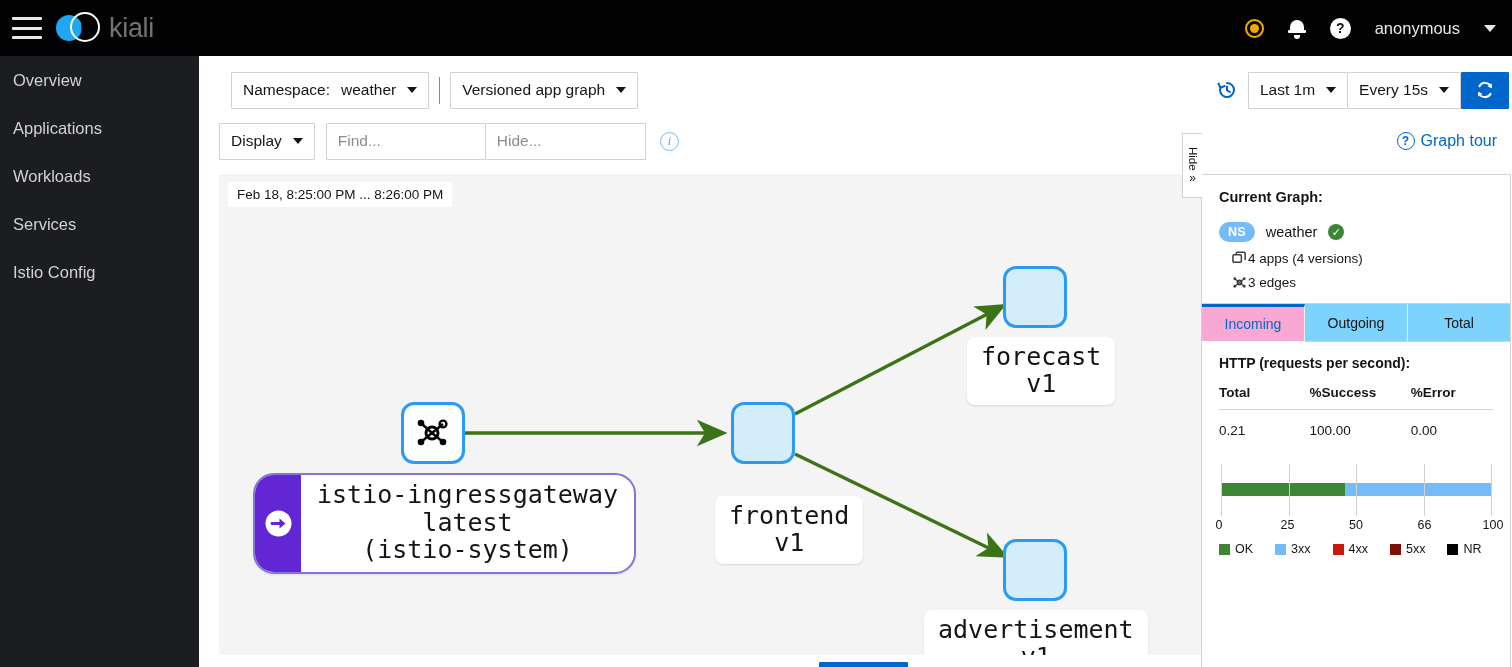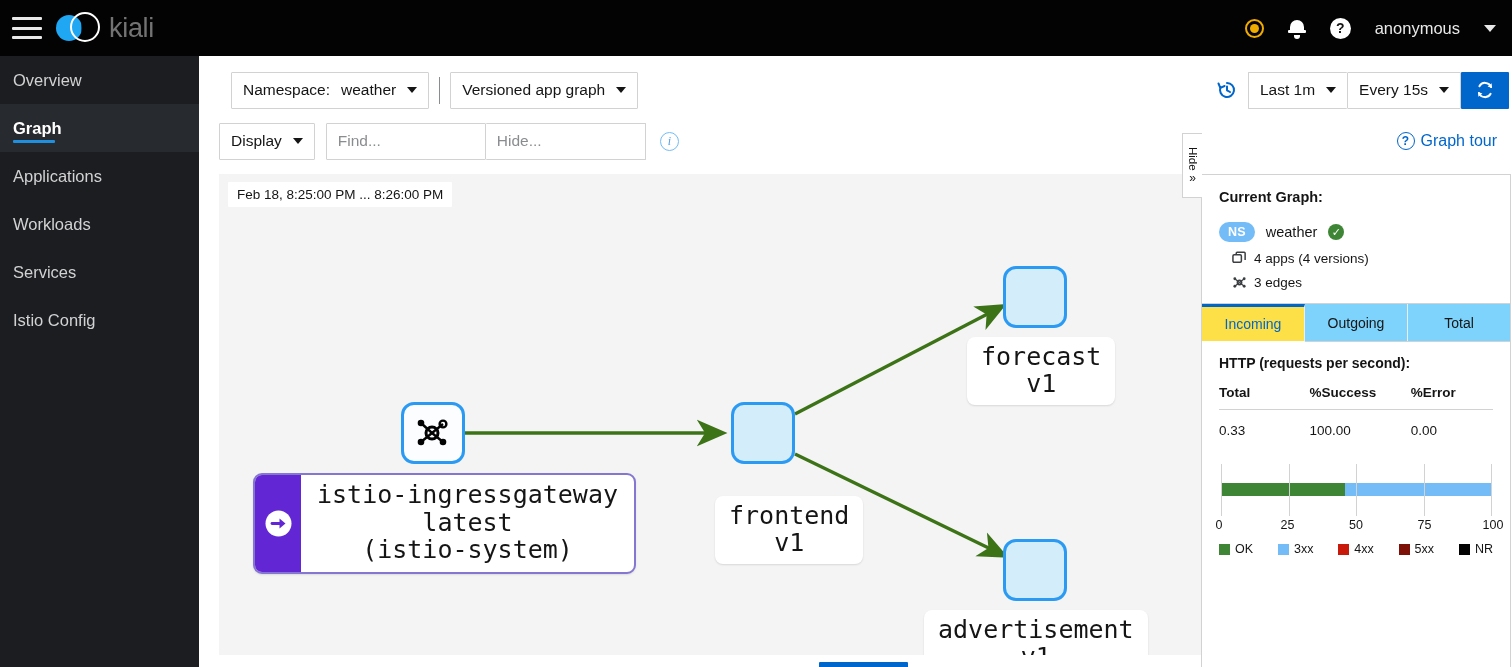--- a/index.html
+++ b/index.html
@@ -213,21 +213,21 @@
     color: #151515; text-align: center;
     font-family: "DejaVu Sans Mono", monospace;
     box-shadow: 0 1px 2px rgba(0,0,0,0.12);
     white-space: pre;
     cursor: pointer;
   }
   .box-label {
     position: absolute;
     background: #fff;
     border: 2px solid #8476d1;
-    border-radius: 9px;
+    border-radius: 21px;
     display: flex; align-items: stretch;
     overflow: hidden;
     cursor: pointer;
     box-shadow: 0 1px 2px rgba(0,0,0,0.10);
   }
   .box-label .stripe {
     width: 46px; background: #6226d4;
     display: flex; align-items: center; justify-content: center;
     flex: 0 0 46px;
   }
@@ -288,36 +288,36 @@
     background: #73bcf7; color: #fff; font-size: 12.5px; font-weight: bold;
     border-radius: 11px; padding: 3px 9px; letter-spacing: .2px;
   }
   .ns-name { font-size: 14.5px; color: #151515; }
   .ok-check {
     width: 16px; height: 16px; border-radius: 50%; background: #3e8635;
     color: #fff; font-size: 11px;
     display: flex; align-items: center; justify-content: center;
   }
   .sp-stat {
-    display: flex; align-items: center; gap: 6px;
+    display: flex; align-items: center; gap: 0;
     margin-top: 9px; margin-left: 12px;
     font-size: 13.5px; color: #151515;
   }
   .sp-stat .sico { width: 17px; display: flex; justify-content: center; color: #3c3f42; }
   .sp-divider { height: 1px; background: #d2d2d2; }
 
   .tabs { display: flex; height: 38px; border-bottom: 1px solid #d2d2d2; }
   .tab {
     flex: 1; display: flex; align-items: center; justify-content: center;
     font-size: 14px; color: #151515; cursor: pointer;
     border-right: 1px solid #ededed;
     background: #7dd3fc;
   }
   .tab.active {
-    background: #fde047; color: #06c; border-top: 3px solid #06c;
+    background: #f9a8d4; color: #06c; border-top: 3px solid #06c;
     border-bottom: 1px solid #fff; margin-bottom: -1px;
   }
   .sp-body { padding: 13px 17px 0 17px; }
   .http-title { font-size: 14px; font-weight: bold; color: #151515; }
   .mtable { width: 100%; margin-top: 14px; border-collapse: collapse; }
   .mtable th {
     text-align: left; font-size: 13.5px; font-weight: bold; color: #151515;
     padding-bottom: 9px; border-bottom: 1px solid #d2d2d2;
   }
   .mtable td { font-size: 13.5px; color: #151515; padding-top: 13px; }
@@ -333,21 +333,21 @@
     display: flex;
   }
   .bar-seg { height: 100%; }
   .chart-axis {
     position: relative; height: 18px; margin-top: 2px;
   }
   .axis-tick {
     position: absolute; font-size: 12.5px; color: #151515; transform: translateX(-50%);
   }
   .chart-legend {
-    display: flex; gap: 22px; margin-top: 6px; align-items: center; justify-content: space-between;
+    display: flex; gap: 22px; margin-top: 6px; align-items: center;
   }
   .lg-item { display: flex; align-items: center; gap: 5px; font-size: 12.5px; color: #151515; }
   .lg-sw { width: 11px; height: 11px; }
 
   .watermark {
     position: absolute; right: 17px; bottom: 11px;
     font-size: 15px; color: #c4c4c4;
     font-family: "DejaVu Sans", sans-serif;
   }
 </style>
@@ -383,24 +383,20 @@
           <div class="ico-help">?</div>
         </div>
       <div class="username">anonymous</div>
       <div class="caret-white"></div>
     </div>
   </div>
 
   <div class="sidebar">
     <div class="nav-item">
       <span>Overview</span>
-    </div>
-    <div class="nav-item active">
-      <span>Graph</span>
-      <span class="nav-underline"></span>
     </div>
     <div class="nav-item">
       <span>Applications</span>
     </div>
     <div class="nav-item">
       <span>Workloads</span>
     </div>
     <div class="nav-item">
       <span>Services</span>
     </div>
@@ -605,21 +601,21 @@
         <table class="mtable">
           <thead>
             <tr>
               <th style="width:33%">Total</th>
               <th style="width:37%">%Success</th>
               <th>%Error</th>
             </tr>
           </thead>
           <tbody>
             <tr>
-              <td>0.33</td>
+              <td>0.21</td>
               <td>100.00</td>
               <td>0.00</td>
             </tr>
           </tbody>
         </table>
 
         <div class="chart-wrap">
           <div class="chart-plot" id="chart-plot">
             <div class="bar-track" id="bar-track">
                 <div class="bar-seg" style="width: 46%; background: rgb(62, 134, 53);"></div>
@@ -628,21 +624,21 @@
           <div class="gridline" style="left: 0%;"></div>
               <div class="gridline" style="left: 25%;"></div>
               <div class="gridline" style="left: 50%;"></div>
               <div class="gridline" style="left: 75%;"></div>
               <div class="gridline" style="left: 100%;"></div>
             </div>
           <div class="chart-axis" id="chart-axis">
               <span class="axis-tick" style="left: 0%;">0</span>
               <span class="axis-tick" style="left: 25%;">25</span>
               <span class="axis-tick" style="left: 50%;">50</span>
-              <span class="axis-tick" style="left: 75%;">75</span>
+              <span class="axis-tick" style="left: 75%;">66</span>
               <span class="axis-tick" style="left: 100%;">100</span>
             </div>
           <div class="chart-legend" id="chart-legend">
               <div class="lg-item">
                 <span class="lg-sw" style="background: rgb(62, 134, 53);"></span>
                 <span>OK</span>
               </div>
               <div class="lg-item">
                 <span class="lg-sw" style="background: rgb(115, 188, 247);"></span>
                 <span>3xx</span>

